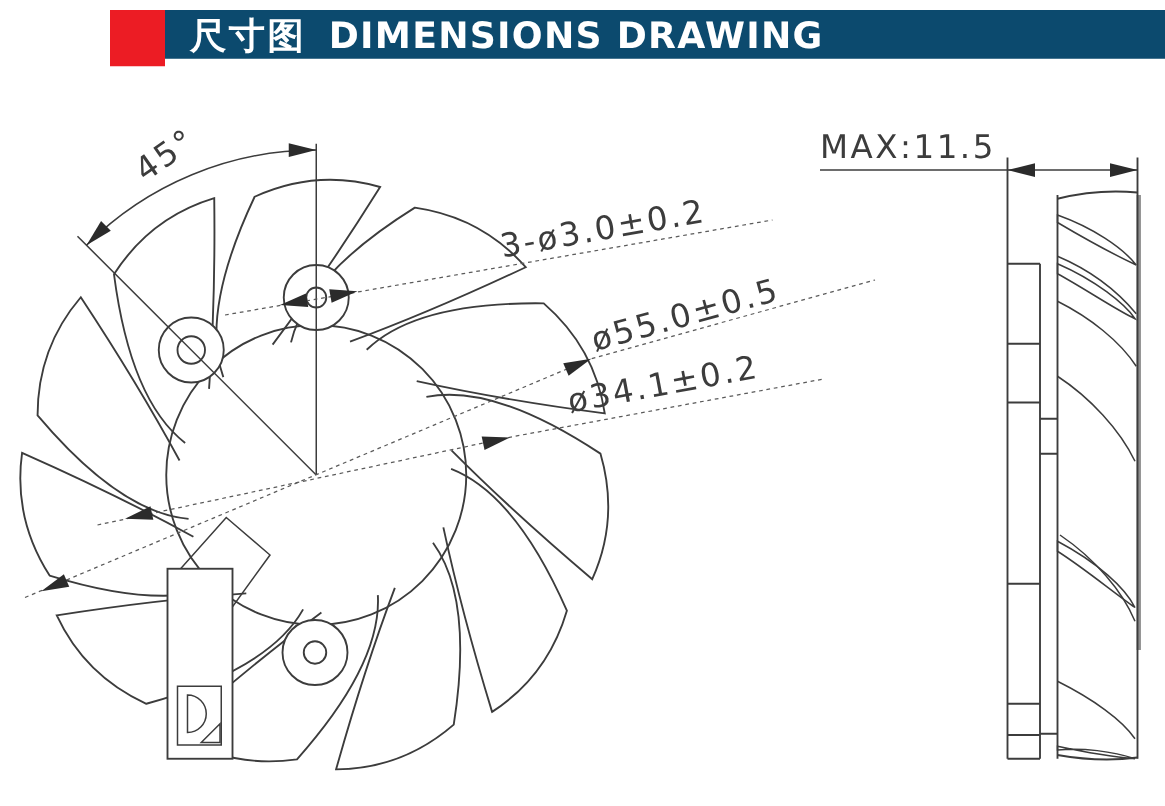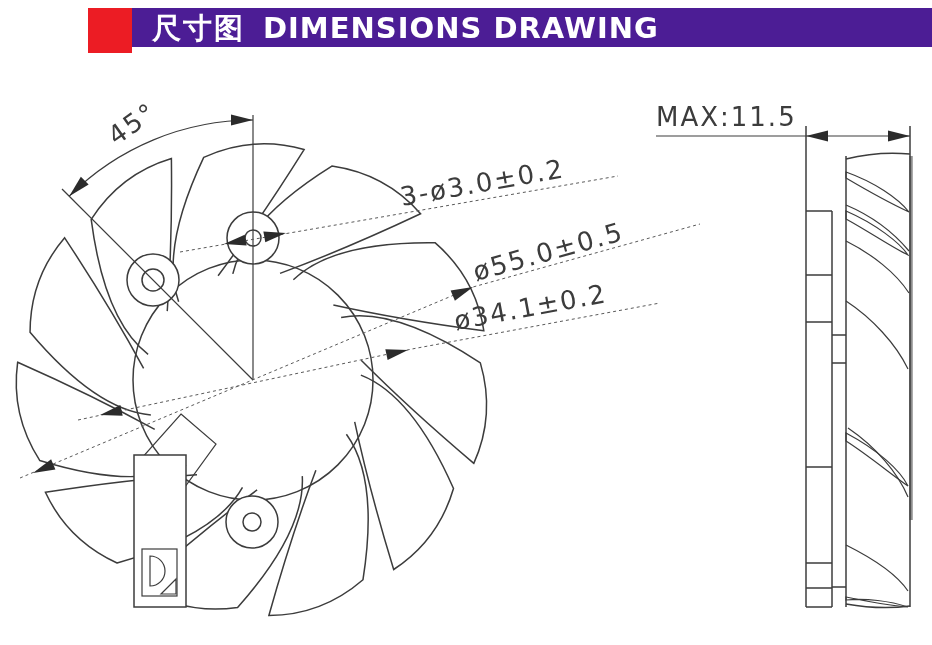--- a/index.html
+++ b/index.html
@@ -1,19 +1,19 @@
 <!DOCTYPE html>
 <html><head>
 <meta charset="utf-8">
 <style>
   html,body{margin:0;padding:0;}
   body{width:932px;height:645px;position:relative;background:#ffffff;overflow:hidden;
        font-family:"DejaVu Sans",sans-serif;}
   .accent-box{position:absolute;left:88px;top:8px;width:44px;height:45px;background:#ec1c24;}
-  .header-bar{position:absolute;left:132px;top:8px;width:800px;height:39px;background:#4c1d95;
+  .header-bar{position:absolute;left:132px;top:8px;width:800px;height:39px;background:#0c4a6e;
               color:#ffffff;font-weight:bold;font-size:29px;line-height:40px;
               white-space:nowrap;overflow:hidden;}
   .header-bar .cn{margin-left:20px;letter-spacing:2px;}
   .header-bar .en{margin-left:18px;letter-spacing:1px;}
   svg{position:absolute;left:0;top:0;}
   .ln{stroke:#3c3c3c;stroke-width:1.5;fill:none;}
   .thin{stroke:#3c3c3c;stroke-width:1.2;fill:none;}
   .dash{stroke:#5a5a5a;stroke-width:1;fill:none;stroke-dasharray:3 3;}
   .arr{fill:#2b2b2b;stroke:none;}
   .whitefill{fill:#ffffff;stroke:#3c3c3c;stroke-width:1.5;}

